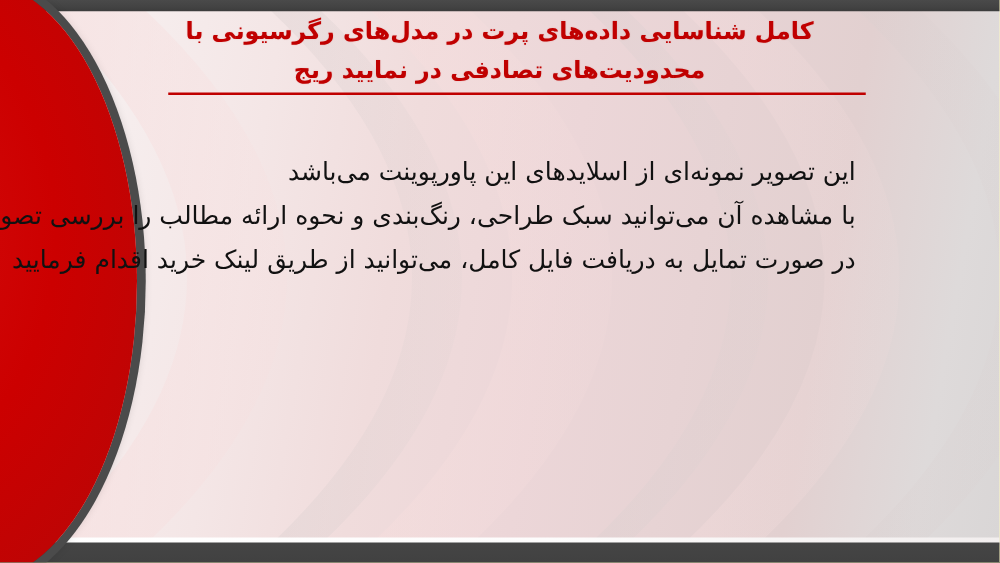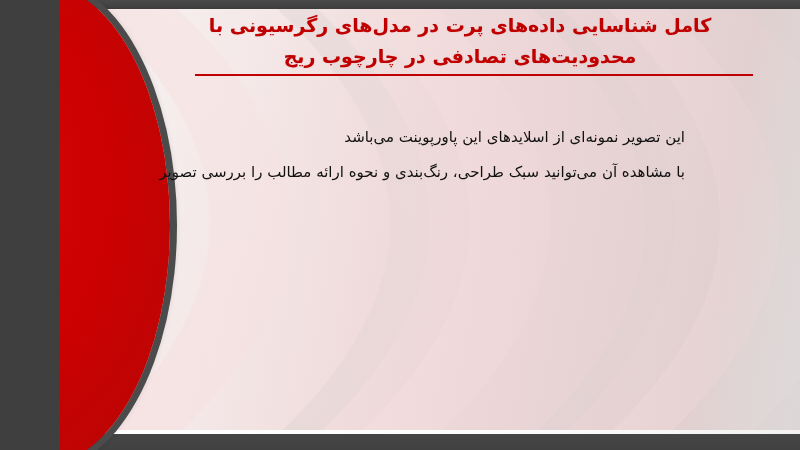--- a/index.html
+++ b/index.html
@@ -2,21 +2,21 @@
 <html lang="fa" dir="rtl"><head>
 <meta charset="utf-8">
 <style>
   html, body {
     margin: 0;
     padding: 0;
     background: #3f3f3f;
   }
   .slide {
     position: relative;
-    width: 740px;
+    width: 800px;
     height: 450px;
     overflow: hidden;
     background: #fef9c3;
     font-family: "DejaVu Sans", "Liberation Sans", sans-serif;
   }
 
   
   .bg-frame {
     position: absolute;
     left: 0;
@@ -102,21 +102,21 @@
   .body-block {
     position: absolute;
     right: 115px;
     top: 120px;
     width: 600px;
     text-align: right;
     direction: rtl;
   }
   .body-line {
     color: #111111;
-    font-size: 15px;
+    font-size: 20px;
     line-height: 35px;
     font-weight: normal;
     direction: rtl;
     unicode-bidi: isolate;
     white-space: nowrap;
   }
 </style>
 </head>
 <body>
 
@@ -152,22 +152,23 @@
     <div class="bottom-sliver"></div>
   </div>
 
   <div class="bar-top"></div>
   <div class="bar-bottom"></div>
 
   <div class="left-deco"></div>
 
   <div class="title-block">
     <div class="title-line">کامل شناسایی داده‌های پرت در مدل‌های رگرسیونی با</div>
-    <div class="title-line">محدودیت‌های تصادفی در چارچوب ریج</div>
+    <div class="title-line">محدودیت‌های تصادفی در نمایید ریج</div>
   </div>
   <div class="title-rule"></div>
 
   <div class="body-block">
     <div class="body-line">این تصویر نمونه‌ای از اسلایدهای این پاورپوینت می‌باشد</div>
     <div class="body-line">با مشاهده آن می‌توانید سبک طراحی، رنگ‌بندی و نحوه ارائه مطالب را بررسی تصویر</div>
+    <div class="body-line">در صورت تمایل به دریافت فایل کامل، می‌توانید از طریق لینک خرید اقدام فرمایید</div>
   </div>
 
 </div>
 
 </body></html>

